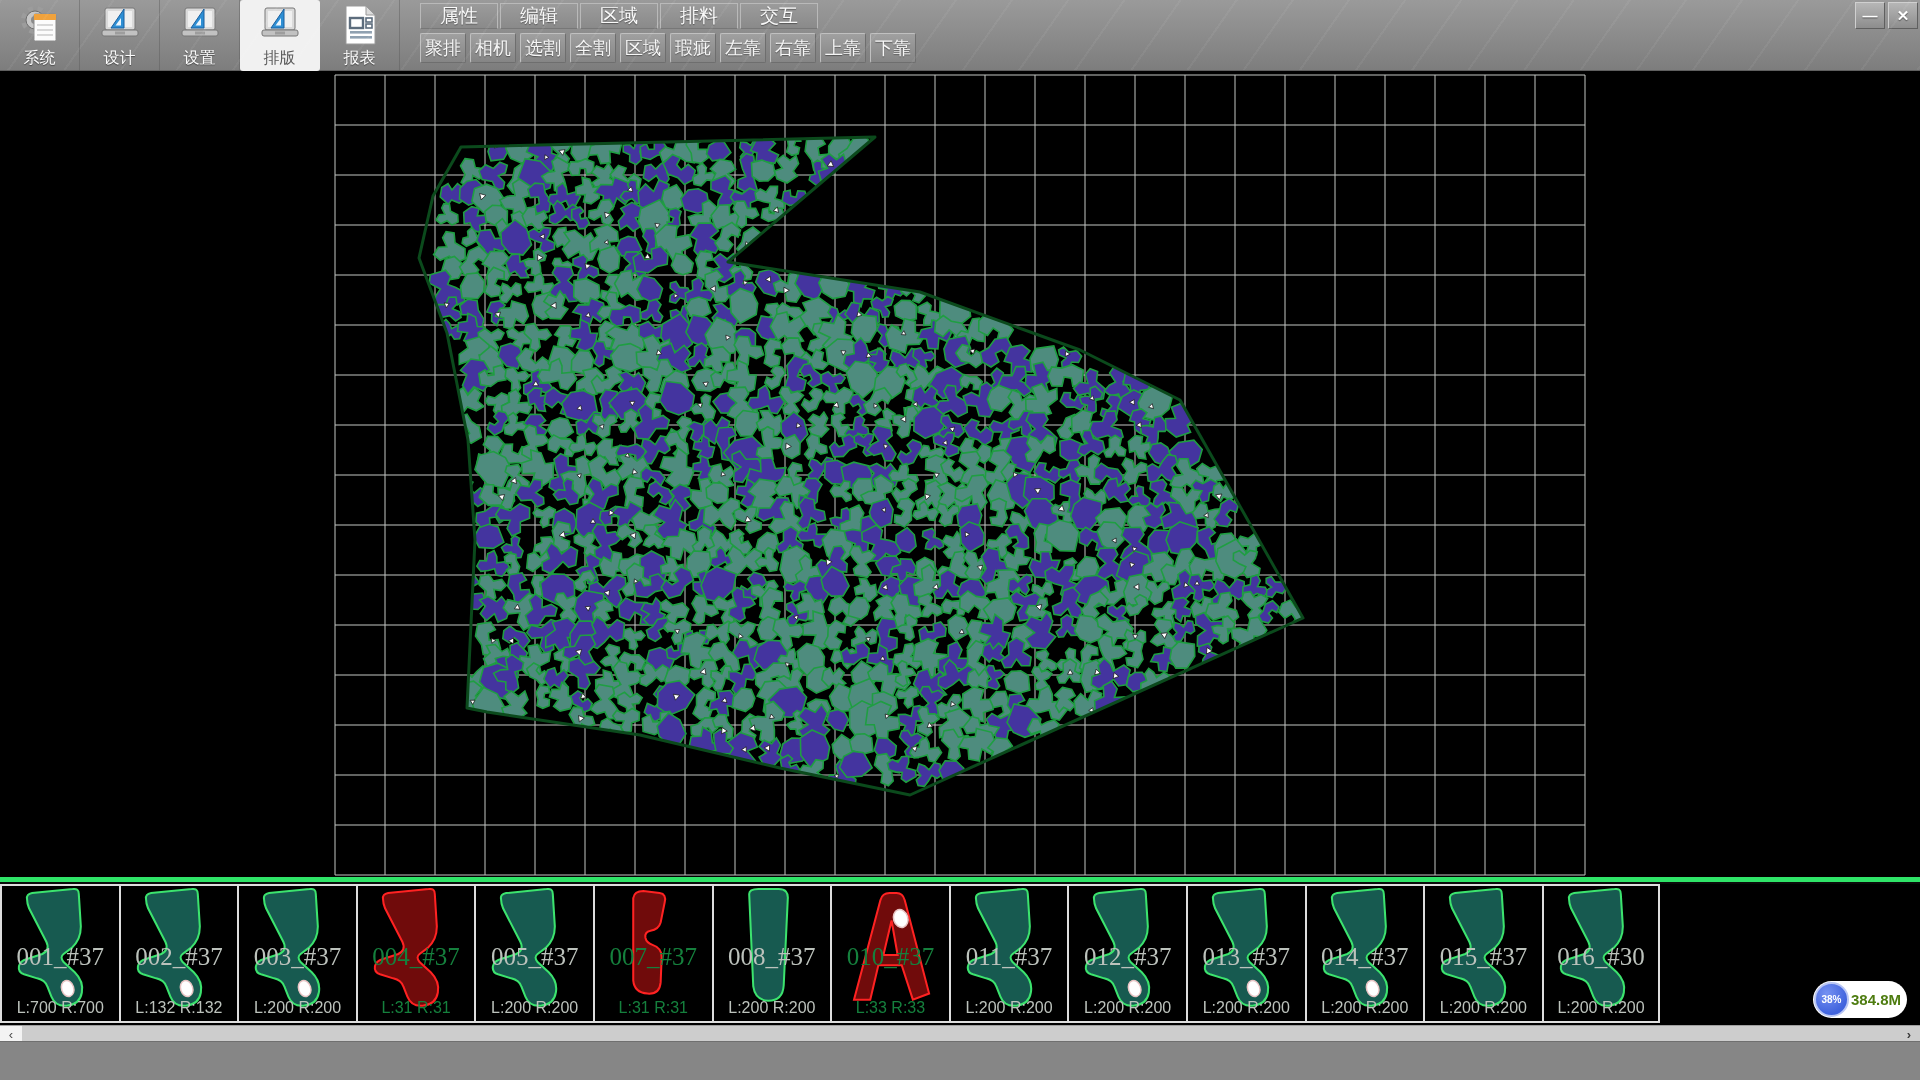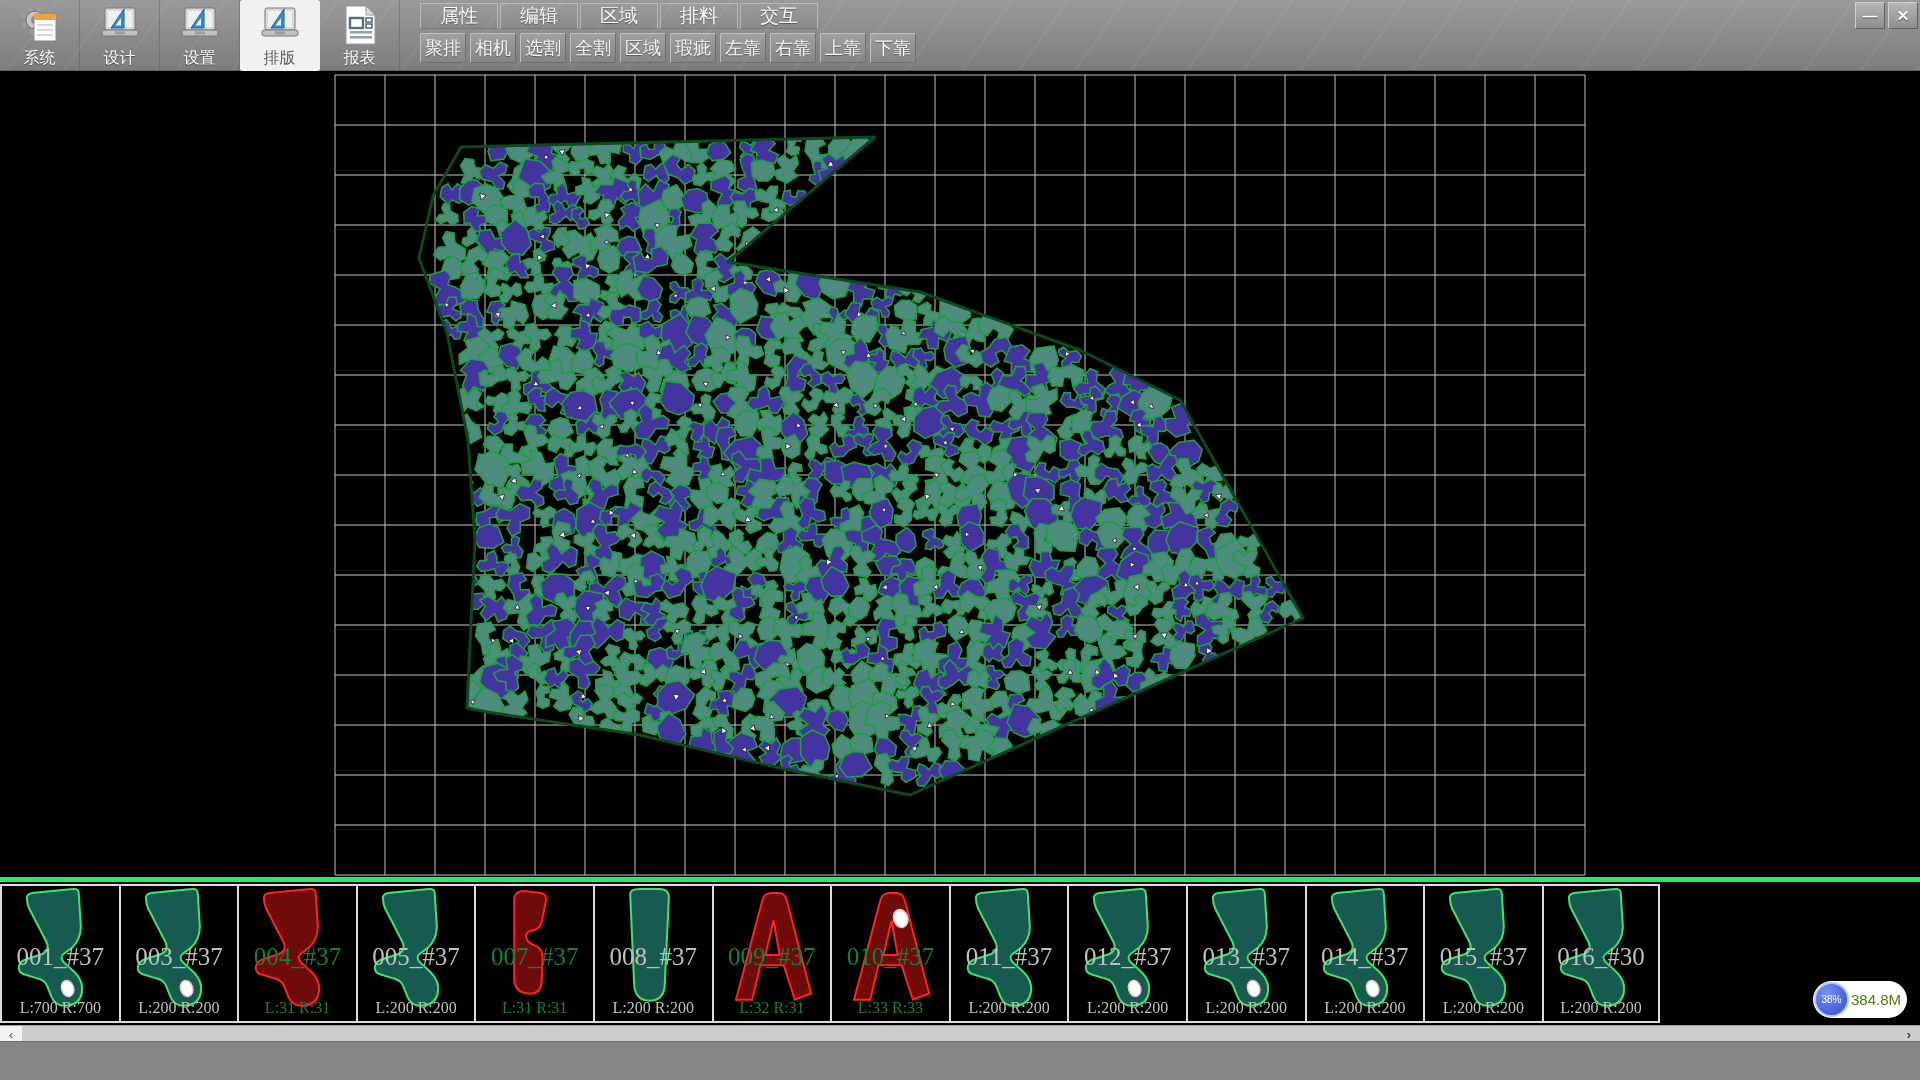--- a/index.html
+++ b/index.html
@@ -48,27 +48,27 @@
   .thumb-strip { position:absolute; left:0; top:882px; width:1920px; height:141px; background:#000; display:flex;
     border-top:2px solid #0a0a0a; }
   .thumb { position:relative; width:118.6px; height:139px; flex:0 0 auto;
     border-left:2px solid #dedede; border-top:2px solid #dedede; border-bottom:2px solid #dedede;
     background:#000; cursor:pointer; overflow:hidden; }
   .thumb:last-child { border-right:2px solid #dedede; }
   .thumb svg { position:absolute; left:6px; top:0; width:100px; height:137px; }
   .thumb .t-label { position:absolute; left:0; right:0; top:57px; text-align:center;
     font-family:"Liberation Serif", serif; font-size:25px; letter-spacing:0; white-space:nowrap; }
   .thumb .t-sub { position:absolute; left:0; right:0; bottom:4px; text-align:center;
-    font-family:Liberation Serif, serif; font-size:16px; white-space:nowrap; }
+    font-family:Liberation Sans, sans-serif; font-size:16px; white-space:nowrap; }
   .thumb.teal .t-label, .thumb.teal .t-sub { color:#bcc2bc; }
   .thumb.red  .t-label, .thumb.red  .t-sub { color:#15803d; }
 
   
   .badge { position:absolute; left:1813px; top:981px; width:94px; height:37px; background:#fff;
-    border-radius:19px; display:flex; align-items:center; box-shadow:0 1px 4px rgba(0,0,0,.5); z-index:5; }
+    border-radius:19px; display:flex; align-items:center; box-shadow:0 1px 4px rgba(0,0,0,.5); z-index:5;font-weight:bold; }
   .badge-circle { width:35px; height:35px; margin-left:1px; border-radius:50%;
     background:radial-gradient(circle at 35% 30%, #7591f2, #4063dd 70%);
     border:2px solid #b9c6f5; color:#fff; font-size:10px; display:flex; align-items:center; justify-content:center; }
   .badge-text { flex:1; text-align:center; color:#4d7c0f; font-size:15px; padding-right:4px; }
 
   
   .hscroll { position:absolute; left:0; top:1025px; width:1920px; height:16px; background:#cdcdcd;
     border-top:1px solid #9f9f9f; }
   .hscroll .arrow { position:absolute; top:0; width:22px; height:16px; display:flex; align-items:center;
     justify-content:center; color:#4a4a4a; font-size:13px; background:#f3f3f3; cursor:pointer; }
@@ -1080,20 +1080,28 @@
           <ellipse cx="57" cy="101" rx="6" ry="8" transform="rotate(-18 57 101)" fill="#ffffff" stroke="#e8c4c4" stroke-width="1.5"></ellipse>
         </svg>
         <div class="t-label">001_#37</div>
         <div class="t-sub">L:700 R:700</div>
       </div>
       <div class="thumb teal">
         <svg viewBox="0 0 95 135">
           <path d="M17 13 Q16 8 22 7 L62 3 Q68 2 68 8 L70 40 Q70 53 61 61 L53 67 Q49 70 53 75 L64 85 Q73 94 71 105 Q69 117 56 118 Q45 119 41 109 L37 99 Q35 93 27 91 L14 87 Q8 85 9 79 Q10 74 17 72 L32 67 Q40 63 36 55 L19 22 Q17 17 17 13 Z" fill="#175a50" stroke="#3ce36e" stroke-width="2" fill-rule="evenodd"></path>
           <ellipse cx="57" cy="101" rx="6" ry="8" transform="rotate(-18 57 101)" fill="#ffffff" stroke="#e8c4c4" stroke-width="1.5"></ellipse>
         </svg>
+        <div class="t-label">002_#37</div>
+        <div class="t-sub">L:132 R:132</div>
+      </div>
+      <div class="thumb teal">
+        <svg viewBox="0 0 95 135">
+          <path d="M17 13 Q16 8 22 7 L62 3 Q68 2 68 8 L70 40 Q70 53 61 61 L53 67 Q49 70 53 75 L64 85 Q73 94 71 105 Q69 117 56 118 Q45 119 41 109 L37 99 Q35 93 27 91 L14 87 Q8 85 9 79 Q10 74 17 72 L32 67 Q40 63 36 55 L19 22 Q17 17 17 13 Z" fill="#175a50" stroke="#3ce36e" stroke-width="2" fill-rule="evenodd"></path>
+          <ellipse cx="57" cy="101" rx="6" ry="8" transform="rotate(-18 57 101)" fill="#ffffff" stroke="#e8c4c4" stroke-width="1.5"></ellipse>
+        </svg>
         <div class="t-label">003_#37</div>
         <div class="t-sub">L:200 R:200</div>
       </div>
       <div class="thumb red">
         <svg viewBox="0 0 95 135">
           <path d="M17 13 Q16 8 22 7 L62 3 Q68 2 68 8 L70 40 Q70 53 61 61 L53 67 Q49 70 53 75 L64 85 Q73 94 71 105 Q69 117 56 118 Q45 119 41 109 L37 99 Q35 93 27 91 L14 87 Q8 85 9 79 Q10 74 17 72 L32 67 Q40 63 36 55 L19 22 Q17 17 17 13 Z" fill="#700b0b" stroke="#ff2222" stroke-width="2" fill-rule="evenodd"></path>
         </svg>
         <div class="t-label">004_#37</div>
         <div class="t-sub">L:31 R:31</div>
       </div>
@@ -1110,27 +1118,20 @@
         </svg>
         <div class="t-label">007_#37</div>
         <div class="t-sub">L:31 R:31</div>
       </div>
       <div class="thumb teal">
         <svg viewBox="0 0 95 135">
           <path d="M27 8 Q27 3 36 3 L56 3 Q66 3 65 13 L61 98 Q60 113 46 113 Q33 113 31 99 Z" fill="#175a50" stroke="#3ce36e" stroke-width="2" fill-rule="evenodd"></path>
         </svg>
         <div class="t-label">008_#37</div>
         <div class="t-sub">L:200 R:200</div>
-      </div>
-      <div class="thumb red">
-        <svg viewBox="0 0 95 135">
-          <path d="M14 112 L40 14 Q42 7 49 7 L56 7 Q62 7 64 14 L88 106 L72 112 L61 78 L38 78 L30 112 Z M43 68 L51 34 L57 68 Z" fill="#700b0b" stroke="#ff2222" stroke-width="2" fill-rule="evenodd"></path>
-        </svg>
-        <div class="t-label">009_#37</div>
-        <div class="t-sub">L:32 R:31</div>
       </div>
       <div class="thumb red">
         <svg viewBox="0 0 95 135">
           <path d="M14 112 L40 14 Q42 7 49 7 L56 7 Q62 7 64 14 L88 106 L72 112 L61 78 L38 78 L30 112 Z M43 68 L51 34 L57 68 Z" fill="#700b0b" stroke="#ff2222" stroke-width="2" fill-rule="evenodd"></path>
           <ellipse cx="60" cy="32" rx="7" ry="9" transform="rotate(-18 60 32)" fill="#ffffff" stroke="#e8c4c4" stroke-width="1.5"></ellipse>
         </svg>
         <div class="t-label">010_#37</div>
         <div class="t-sub">L:33 R:33</div>
       </div>
       <div class="thumb teal">

